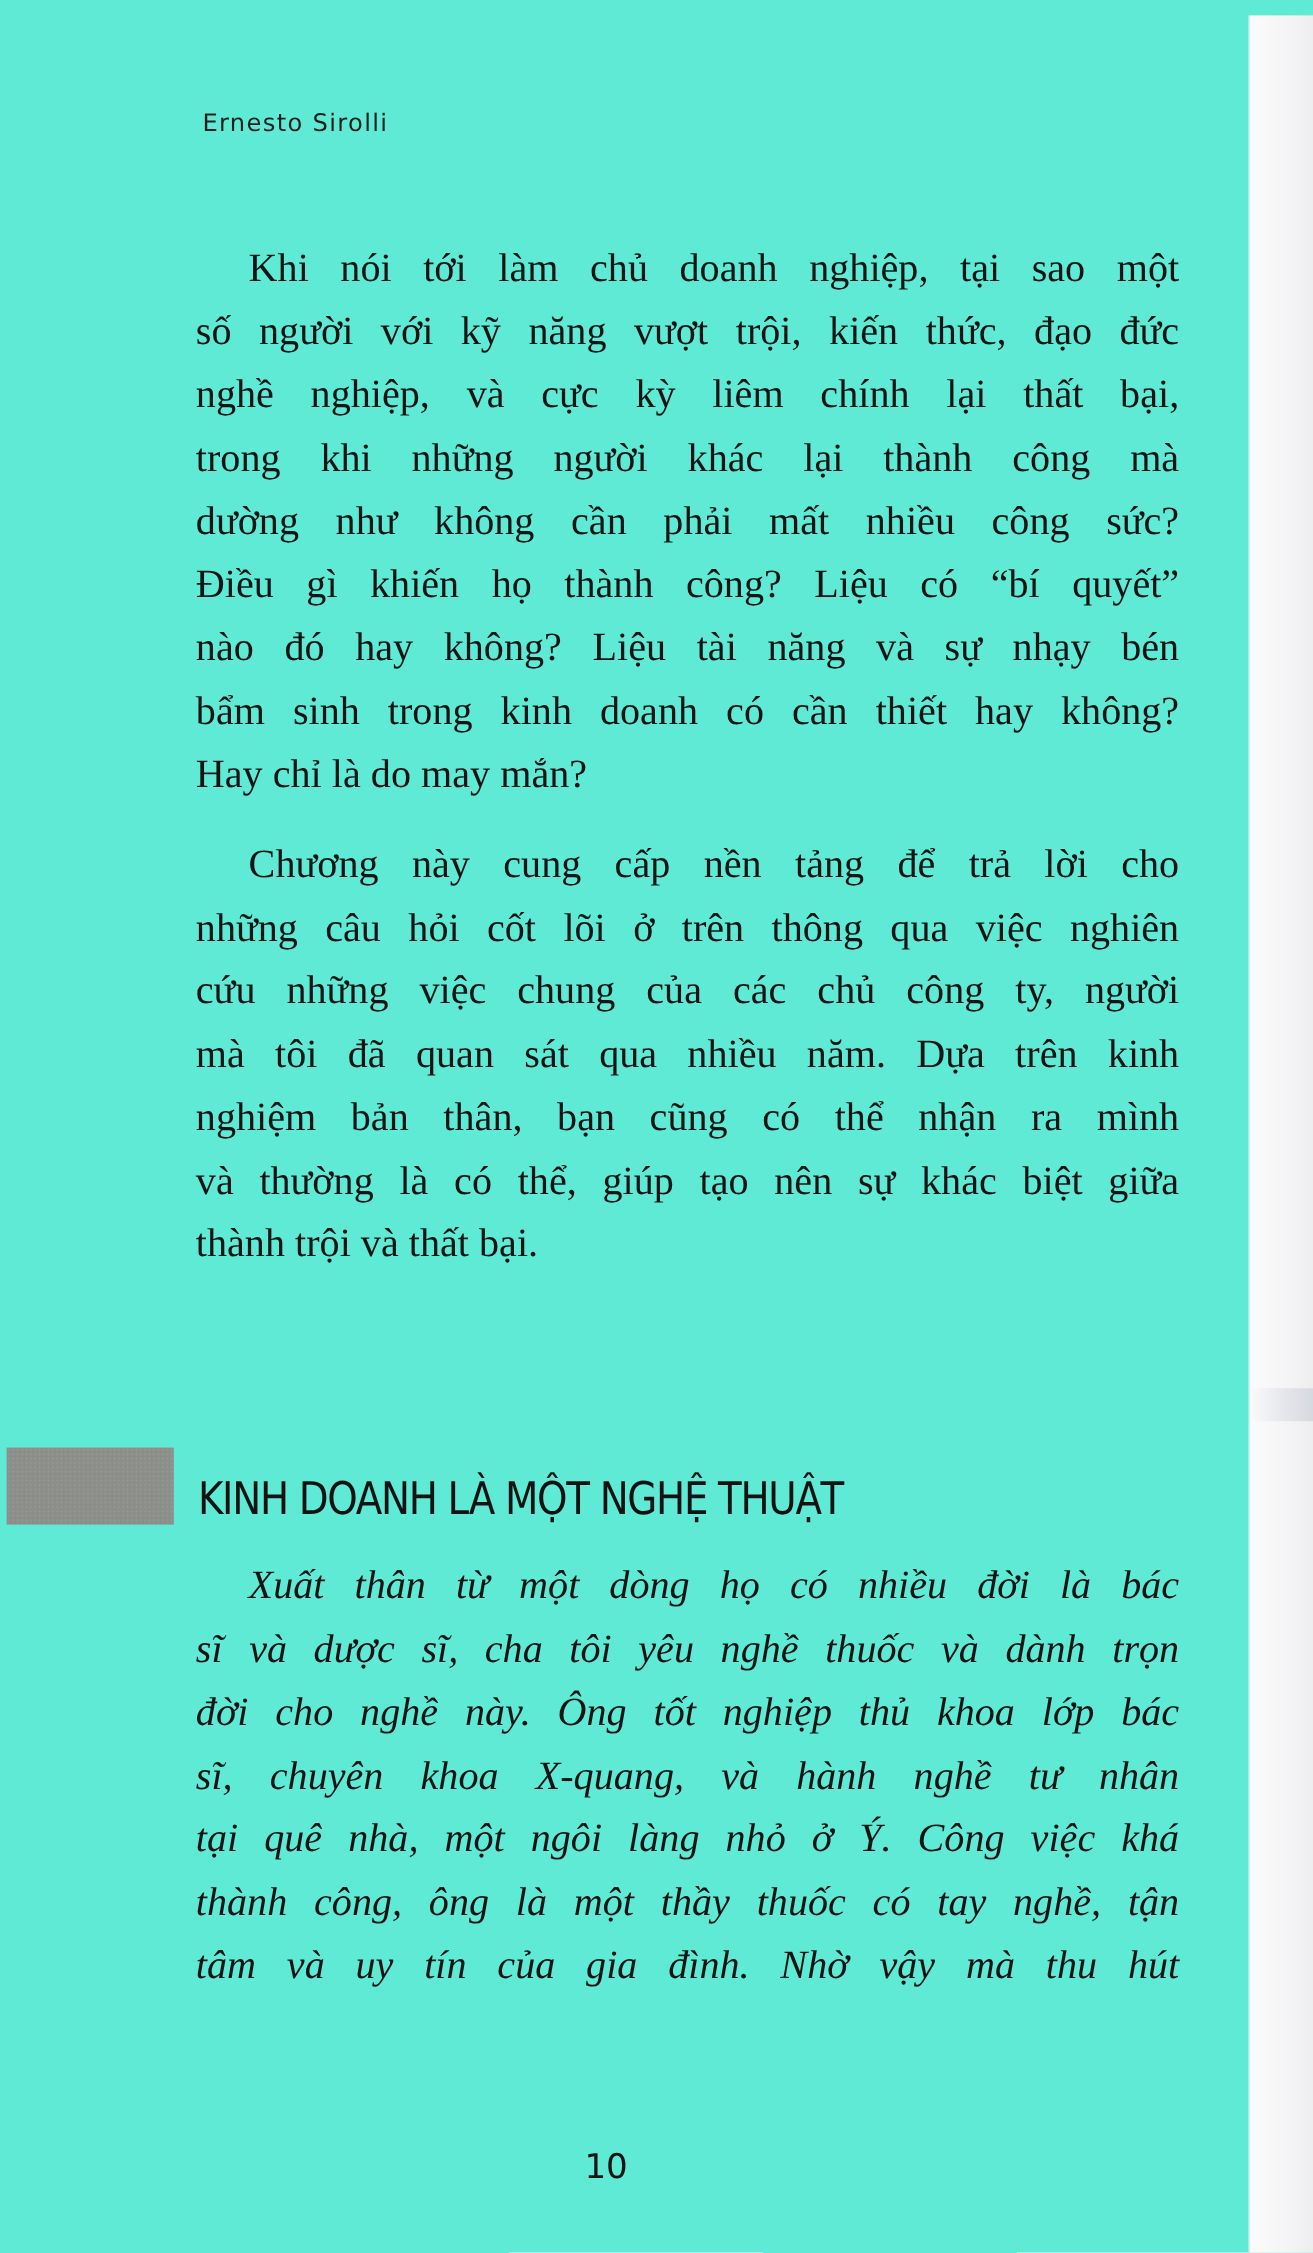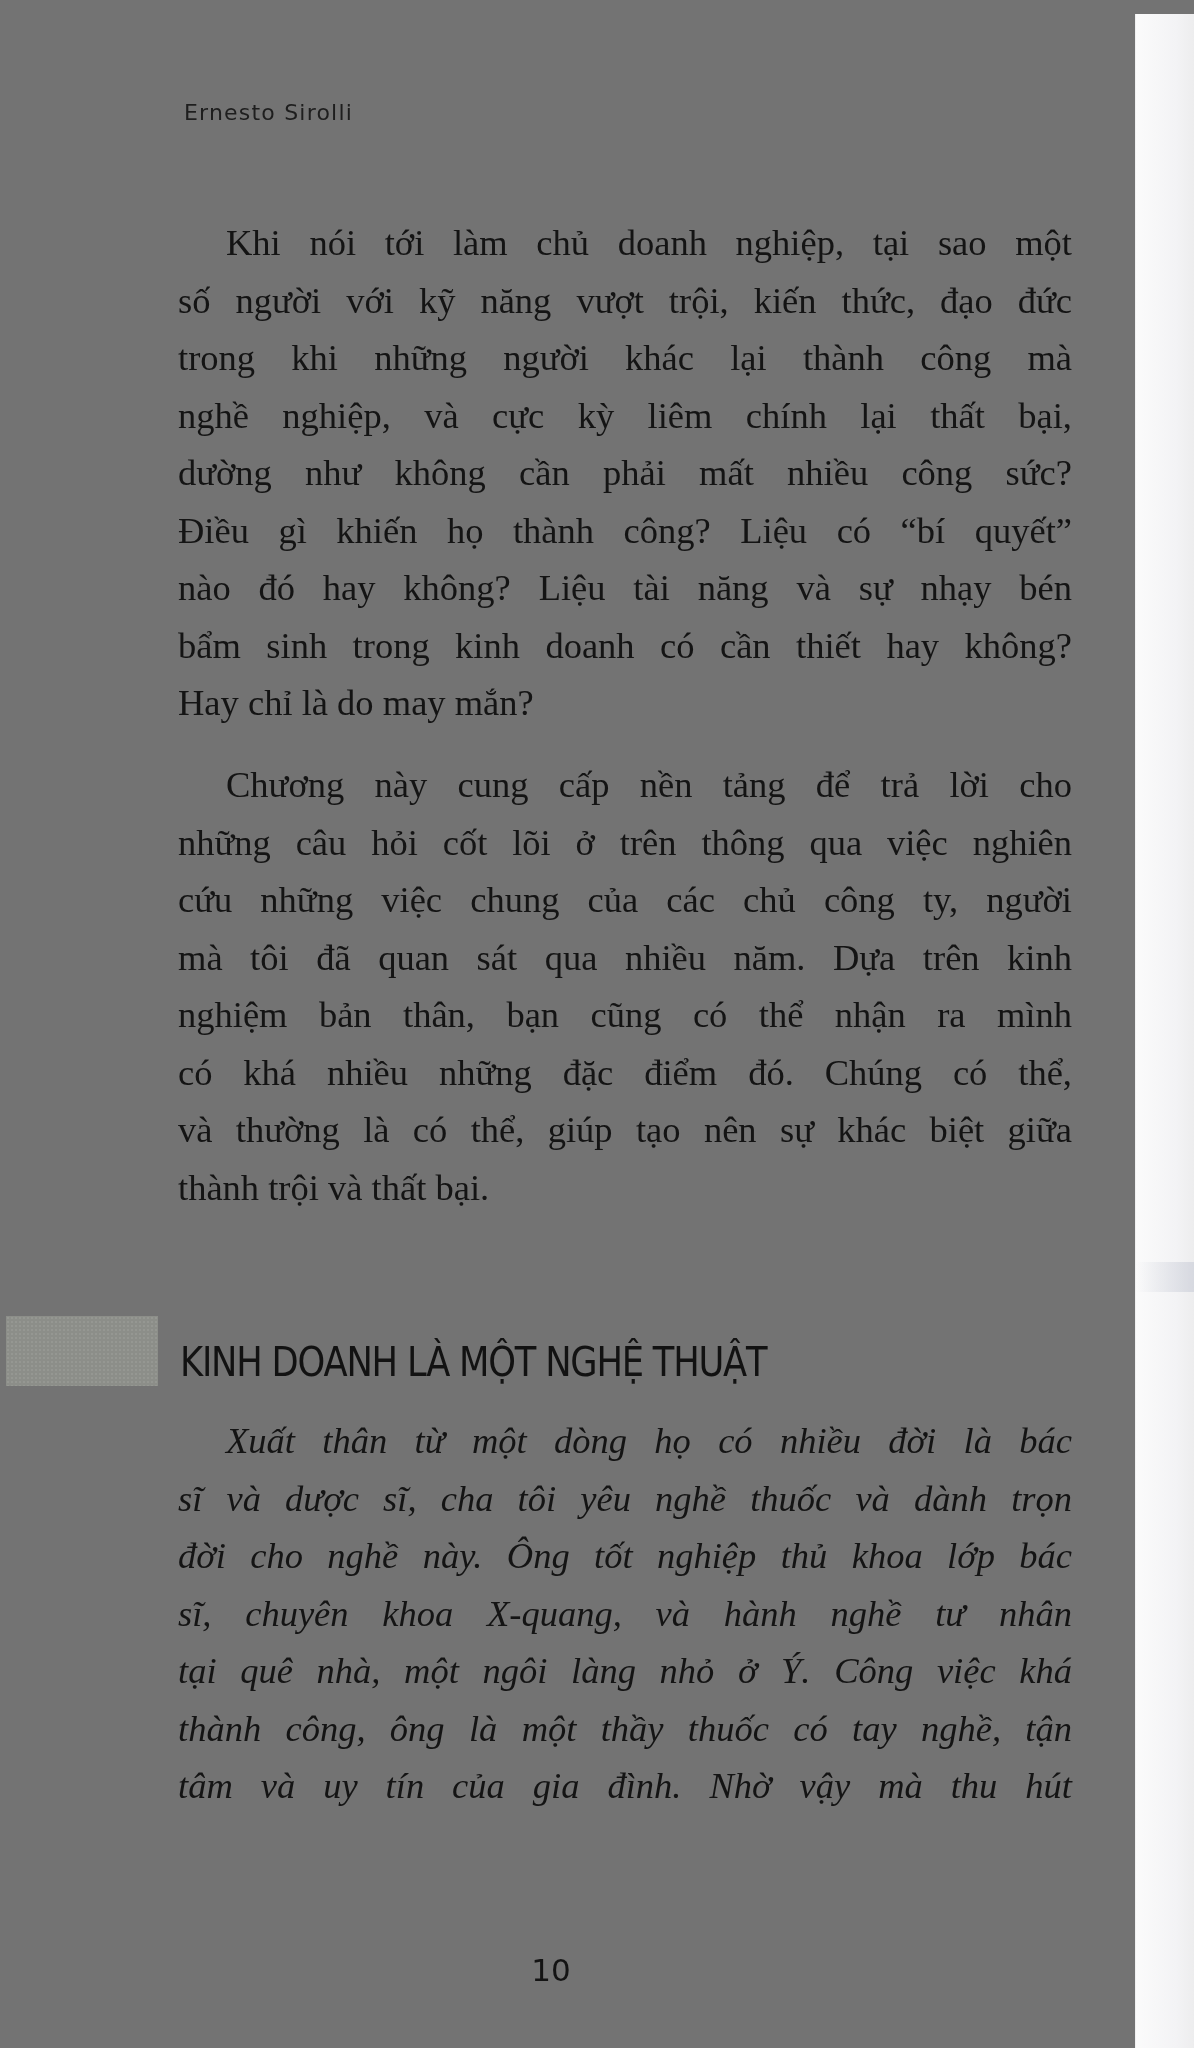--- a/index.html
+++ b/index.html
@@ -7,21 +7,21 @@
       padding: 0;
       width: 1194px;
       height: 2048px;
       background: #ffffff;
       overflow: hidden;
     }
     .page {
       position: relative;
       width: 1194px;
       height: 2048px;
-      background: #737373;
+      background: #5eead4;
     }
     .page-edge {
       position: absolute;
       top: 14px;
       right: 0;
       width: 58px;
       height: 2034px;
       background: linear-gradient(to right, #fbfbfb 0%, #f3f3f5 70%, #ededee 100%);
       border-left: 1px solid #f0f0f0;
     }
@@ -109,36 +109,35 @@
 
 <div class="page">
   <div class="page-edge"></div>
   <div class="edge-smudge"></div>
 
   <div class="running-header">Ernesto Sirolli</div>
 
   <div class="body-text para1">
     <span class="line first">Khi nói tới làm chủ doanh nghiệp, tại sao một</span>
     <span class="line">số người với kỹ năng vượt trội, kiến thức, đạo đức</span>
+    <span class="line">nghề nghiệp, và cực kỳ liêm chính lại thất bại,</span>
     <span class="line">trong khi những người khác lại thành công mà</span>
-    <span class="line">nghề nghiệp, và cực kỳ liêm chính lại thất bại,</span>
     <span class="line">dường như không cần phải mất nhiều công sức?</span>
     <span class="line">Điều gì khiến họ thành công? Liệu có “bí quyết”</span>
     <span class="line">nào đó hay không? Liệu tài năng và sự nhạy bén</span>
     <span class="line">bẩm sinh trong kinh doanh có cần thiết hay không?</span>
     <span class="line last">Hay chỉ là do may mắn?</span>
   </div>
 
   <div class="body-text para2">
     <span class="line first">Chương này cung cấp nền tảng để trả lời cho</span>
     <span class="line">những câu hỏi cốt lõi ở trên thông qua việc nghiên</span>
     <span class="line">cứu những việc chung của các chủ công ty, người</span>
     <span class="line">mà tôi đã quan sát qua nhiều năm. Dựa trên kinh</span>
     <span class="line">nghiệm bản thân, bạn cũng có thể nhận ra mình</span>
-    <span class="line">có khá nhiều những đặc điểm đó. Chúng có thể,</span>
     <span class="line">và thường là có thể, giúp tạo nên sự khác biệt giữa</span>
     <span class="line last">thành trội và thất bại.</span>
   </div>
 
   <div class="section-heading">
     <div class="heading-bar"></div>
     <div class="heading-text">KINH DOANH LÀ MỘT NGHỆ THUẬT</div>
   </div>
 
   <div class="body-text para3">

